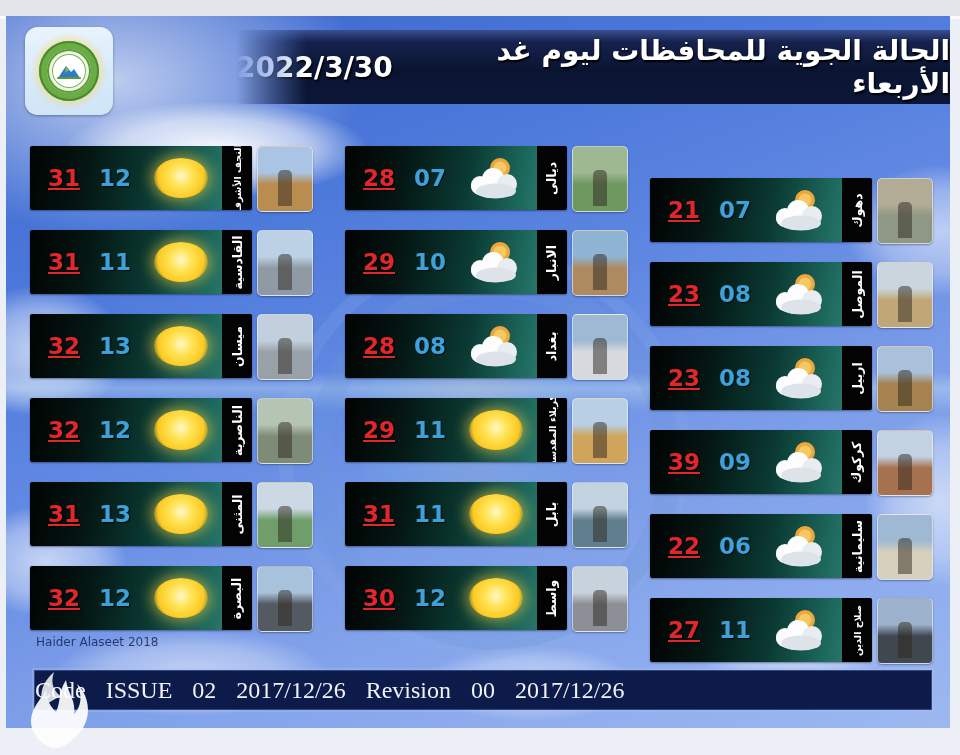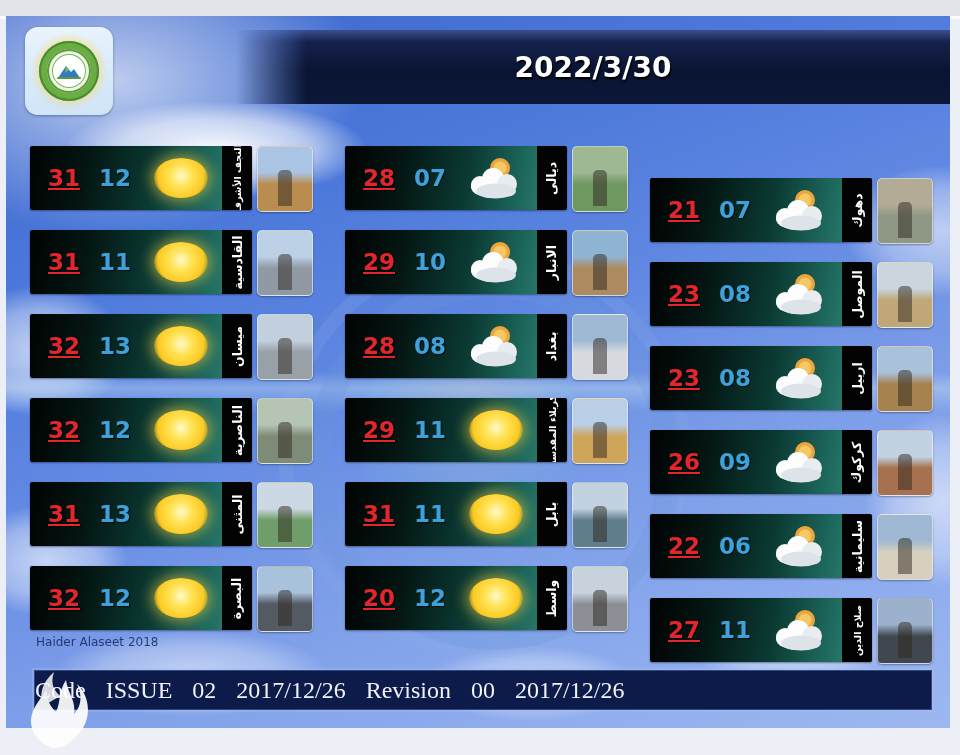--- a/index.html
+++ b/index.html
@@ -101,20 +101,21 @@
       <div class="core">
         <svg width="26" height="18" viewBox="0 0 26 18">
           <path d="M2 16 L10 4 L15 10 L18 7 L24 16 Z" fill="#2f7bc4"></path>
           <path d="M10 4 L13 8 L9 11 Z" fill="#7db84a"></path>
           <rect x="1" y="15" width="24" height="2" rx="1" fill="#5a9a38"></rect>
         </svg>
       </div>
     </div>
 
     <div class="header-bar">
+      <span class="title">الحالة الجوية للمحافظات ليوم غد الأربعاء</span>
       <span class="hdate">2022/3/30</span>
     </div>
 
     <div class="col" id="col-left">
         <div class="row">
           <div class="panel">
             <span class="high">31</span>
             <span class="low">12</span>
             <span class="wicon">
               <span class="sun-disc"></span>
@@ -298,21 +299,21 @@
             <div class="strip">
               <span class="pname">بابل</span>
             </div>
           </div>
           <div class="photo" style="background: linear-gradient(rgb(194, 210, 224) 0%, rgb(194, 210, 224) 40%, rgb(95, 127, 142) 58%, rgb(95, 127, 142) 100%);">
             <div class="landmark"></div>
           </div>
         </div>
         <div class="row">
           <div class="panel">
-            <span class="high">20</span>
+            <span class="high">30</span>
             <span class="low">12</span>
             <span class="wicon">
               <span class="sun-disc"></span>
             </span>
             <div class="strip">
               <span class="pname">واسط</span>
             </div>
           </div>
           <div class="photo" style="background: linear-gradient(rgb(200, 210, 220) 0%, rgb(200, 210, 220) 40%, rgb(141, 143, 150) 58%, rgb(141, 143, 150) 100%);">
             <div class="landmark"></div>
@@ -384,21 +385,21 @@
             <div class="strip">
               <span class="pname">اربيل</span>
             </div>
           </div>
           <div class="photo" style="background: linear-gradient(rgb(169, 194, 218) 0%, rgb(169, 194, 218) 40%, rgb(165, 130, 79) 58%, rgb(165, 130, 79) 100%);">
             <div class="landmark"></div>
           </div>
         </div>
         <div class="row">
           <div class="panel">
-            <span class="high">26</span>
+            <span class="high">39</span>
             <span class="low">09</span>
             <span class="wicon">
               <svg class="csun" viewBox="0 0 66 46">
                 <circle cx="37" cy="13" r="10" fill="#eda63e"></circle>
                 <circle cx="37" cy="13" r="6.5" fill="#f6c864"></circle>
                 <ellipse cx="30" cy="32" rx="22" ry="11" fill="#f2f5f8"></ellipse>
                 <circle cx="17" cy="30" r="9" fill="#fbfcfd"></circle>
                 <circle cx="30" cy="24" r="11" fill="#fdfdfe"></circle>
                 <circle cx="44" cy="29" r="10" fill="#e9edf1"></circle>
                 <ellipse cx="33" cy="36" rx="20" ry="7.5" fill="#dde3e9"></ellipse>

